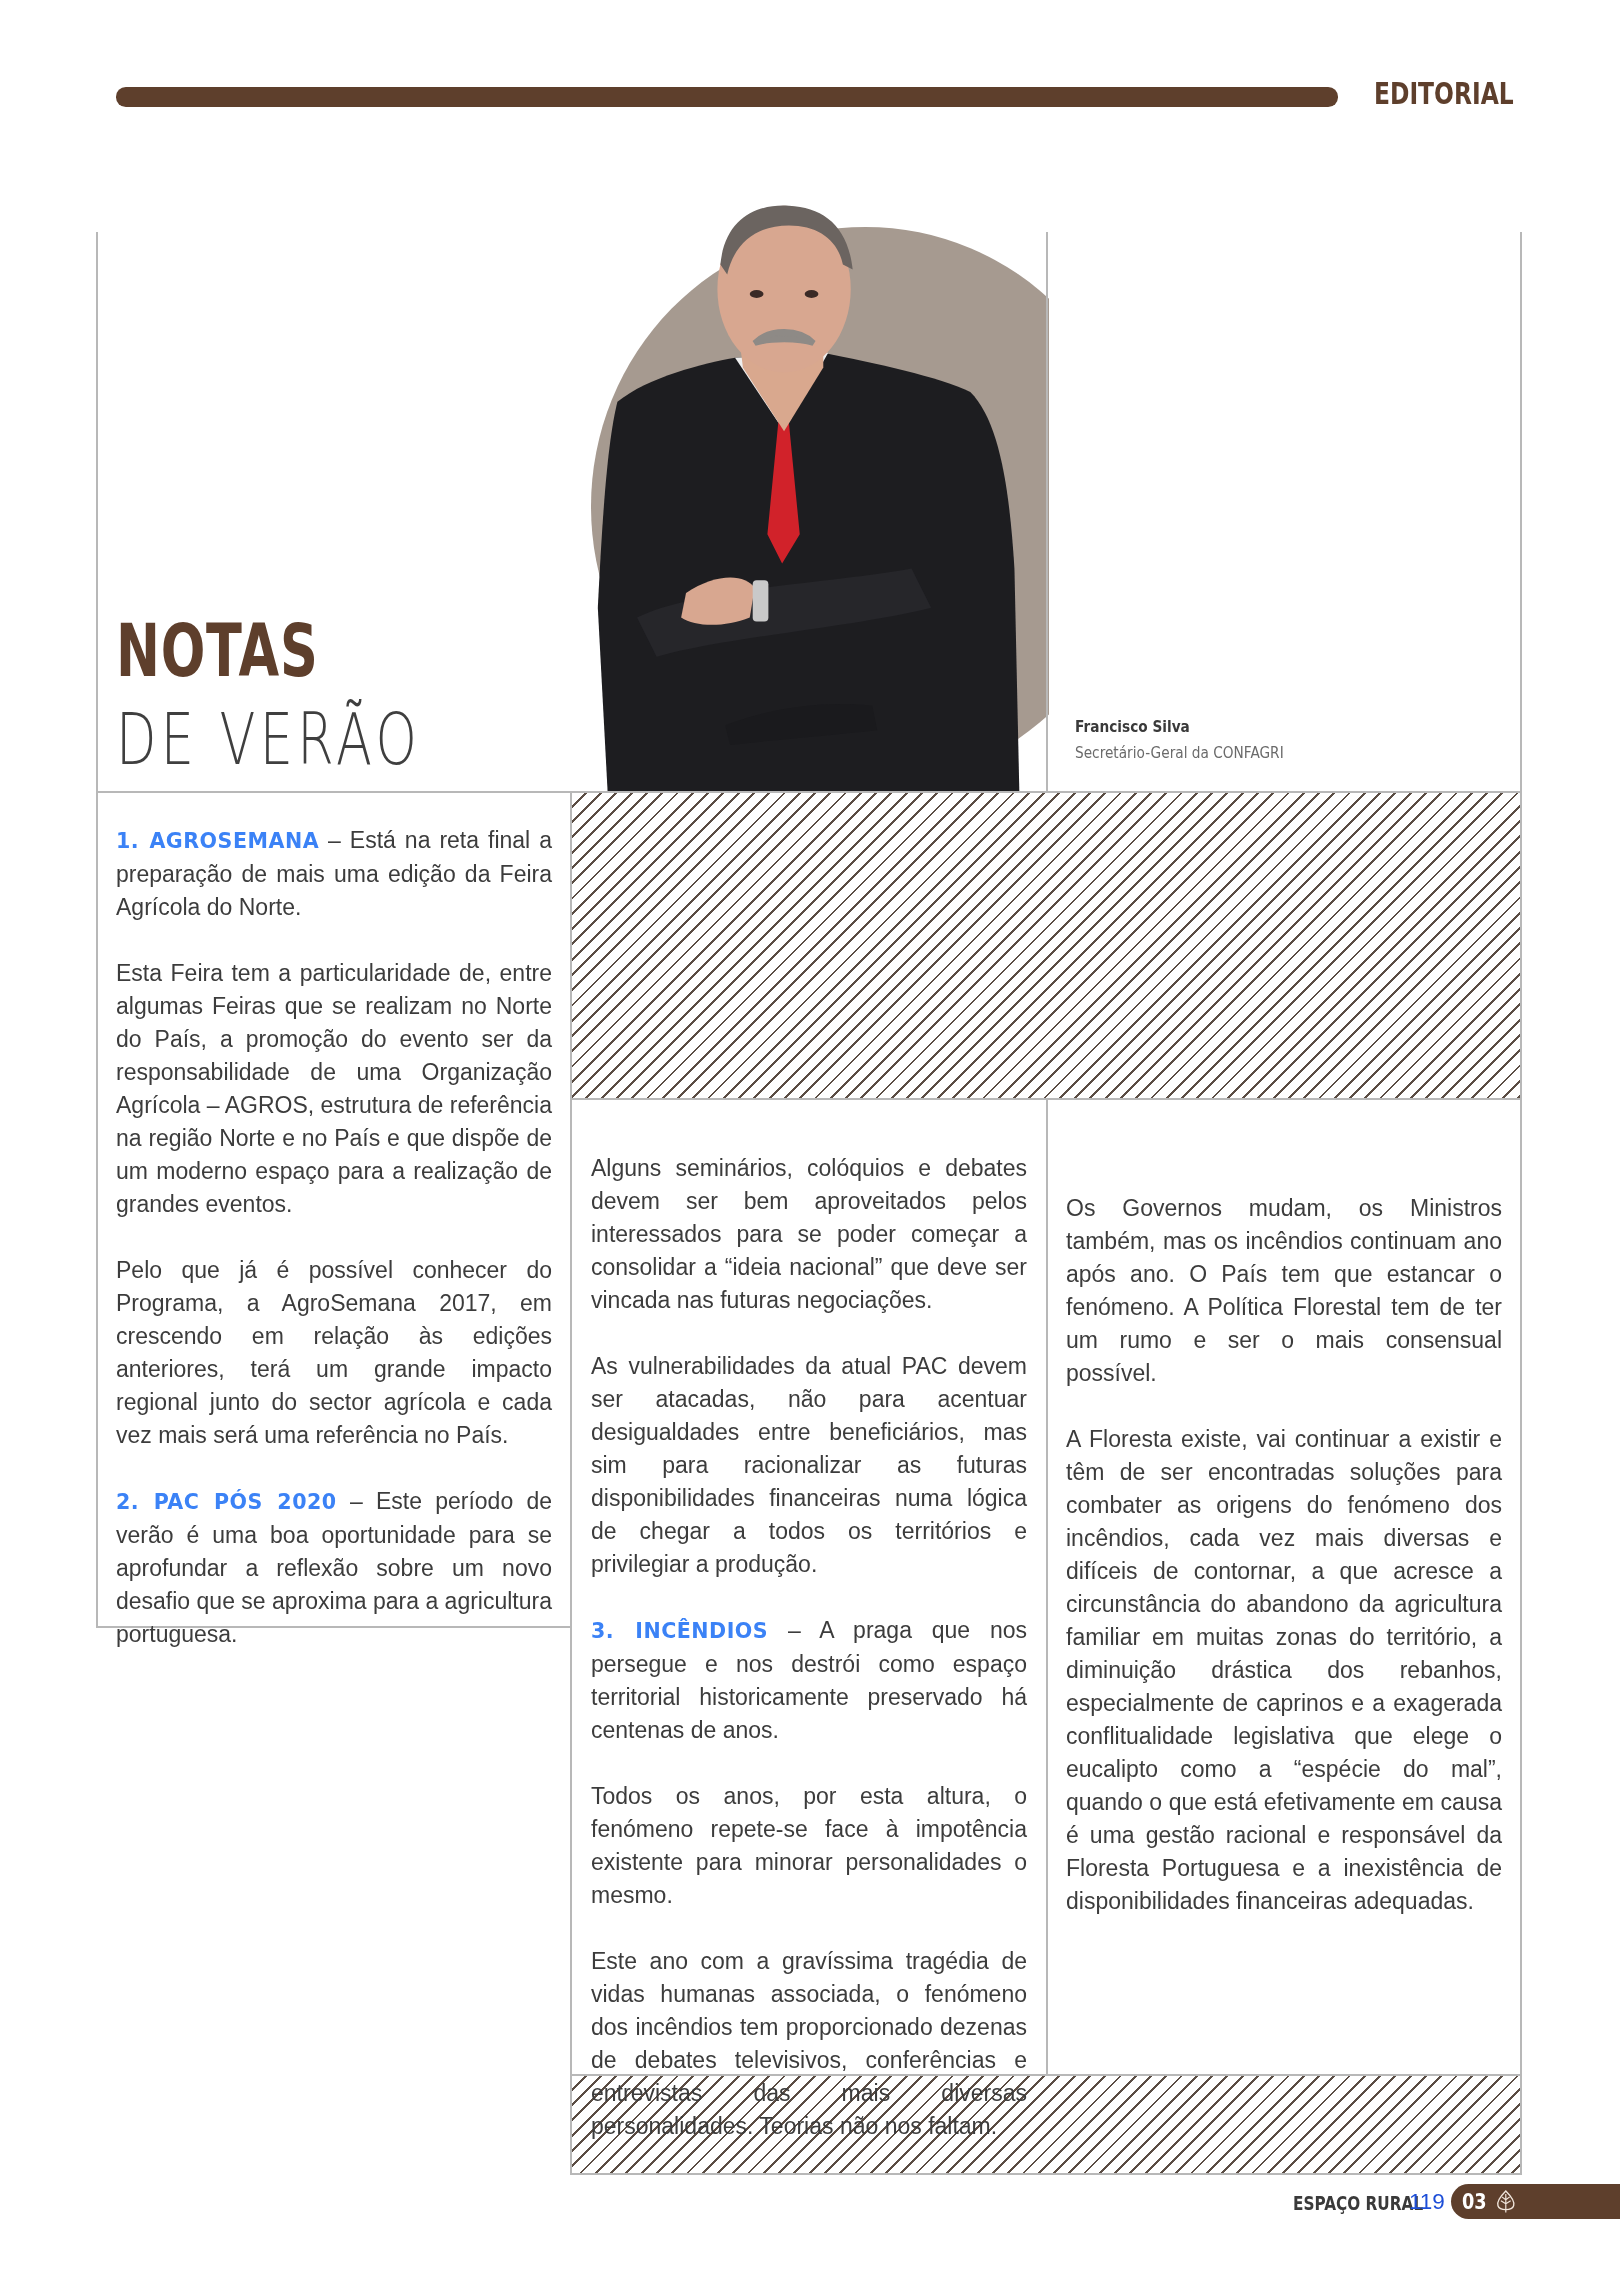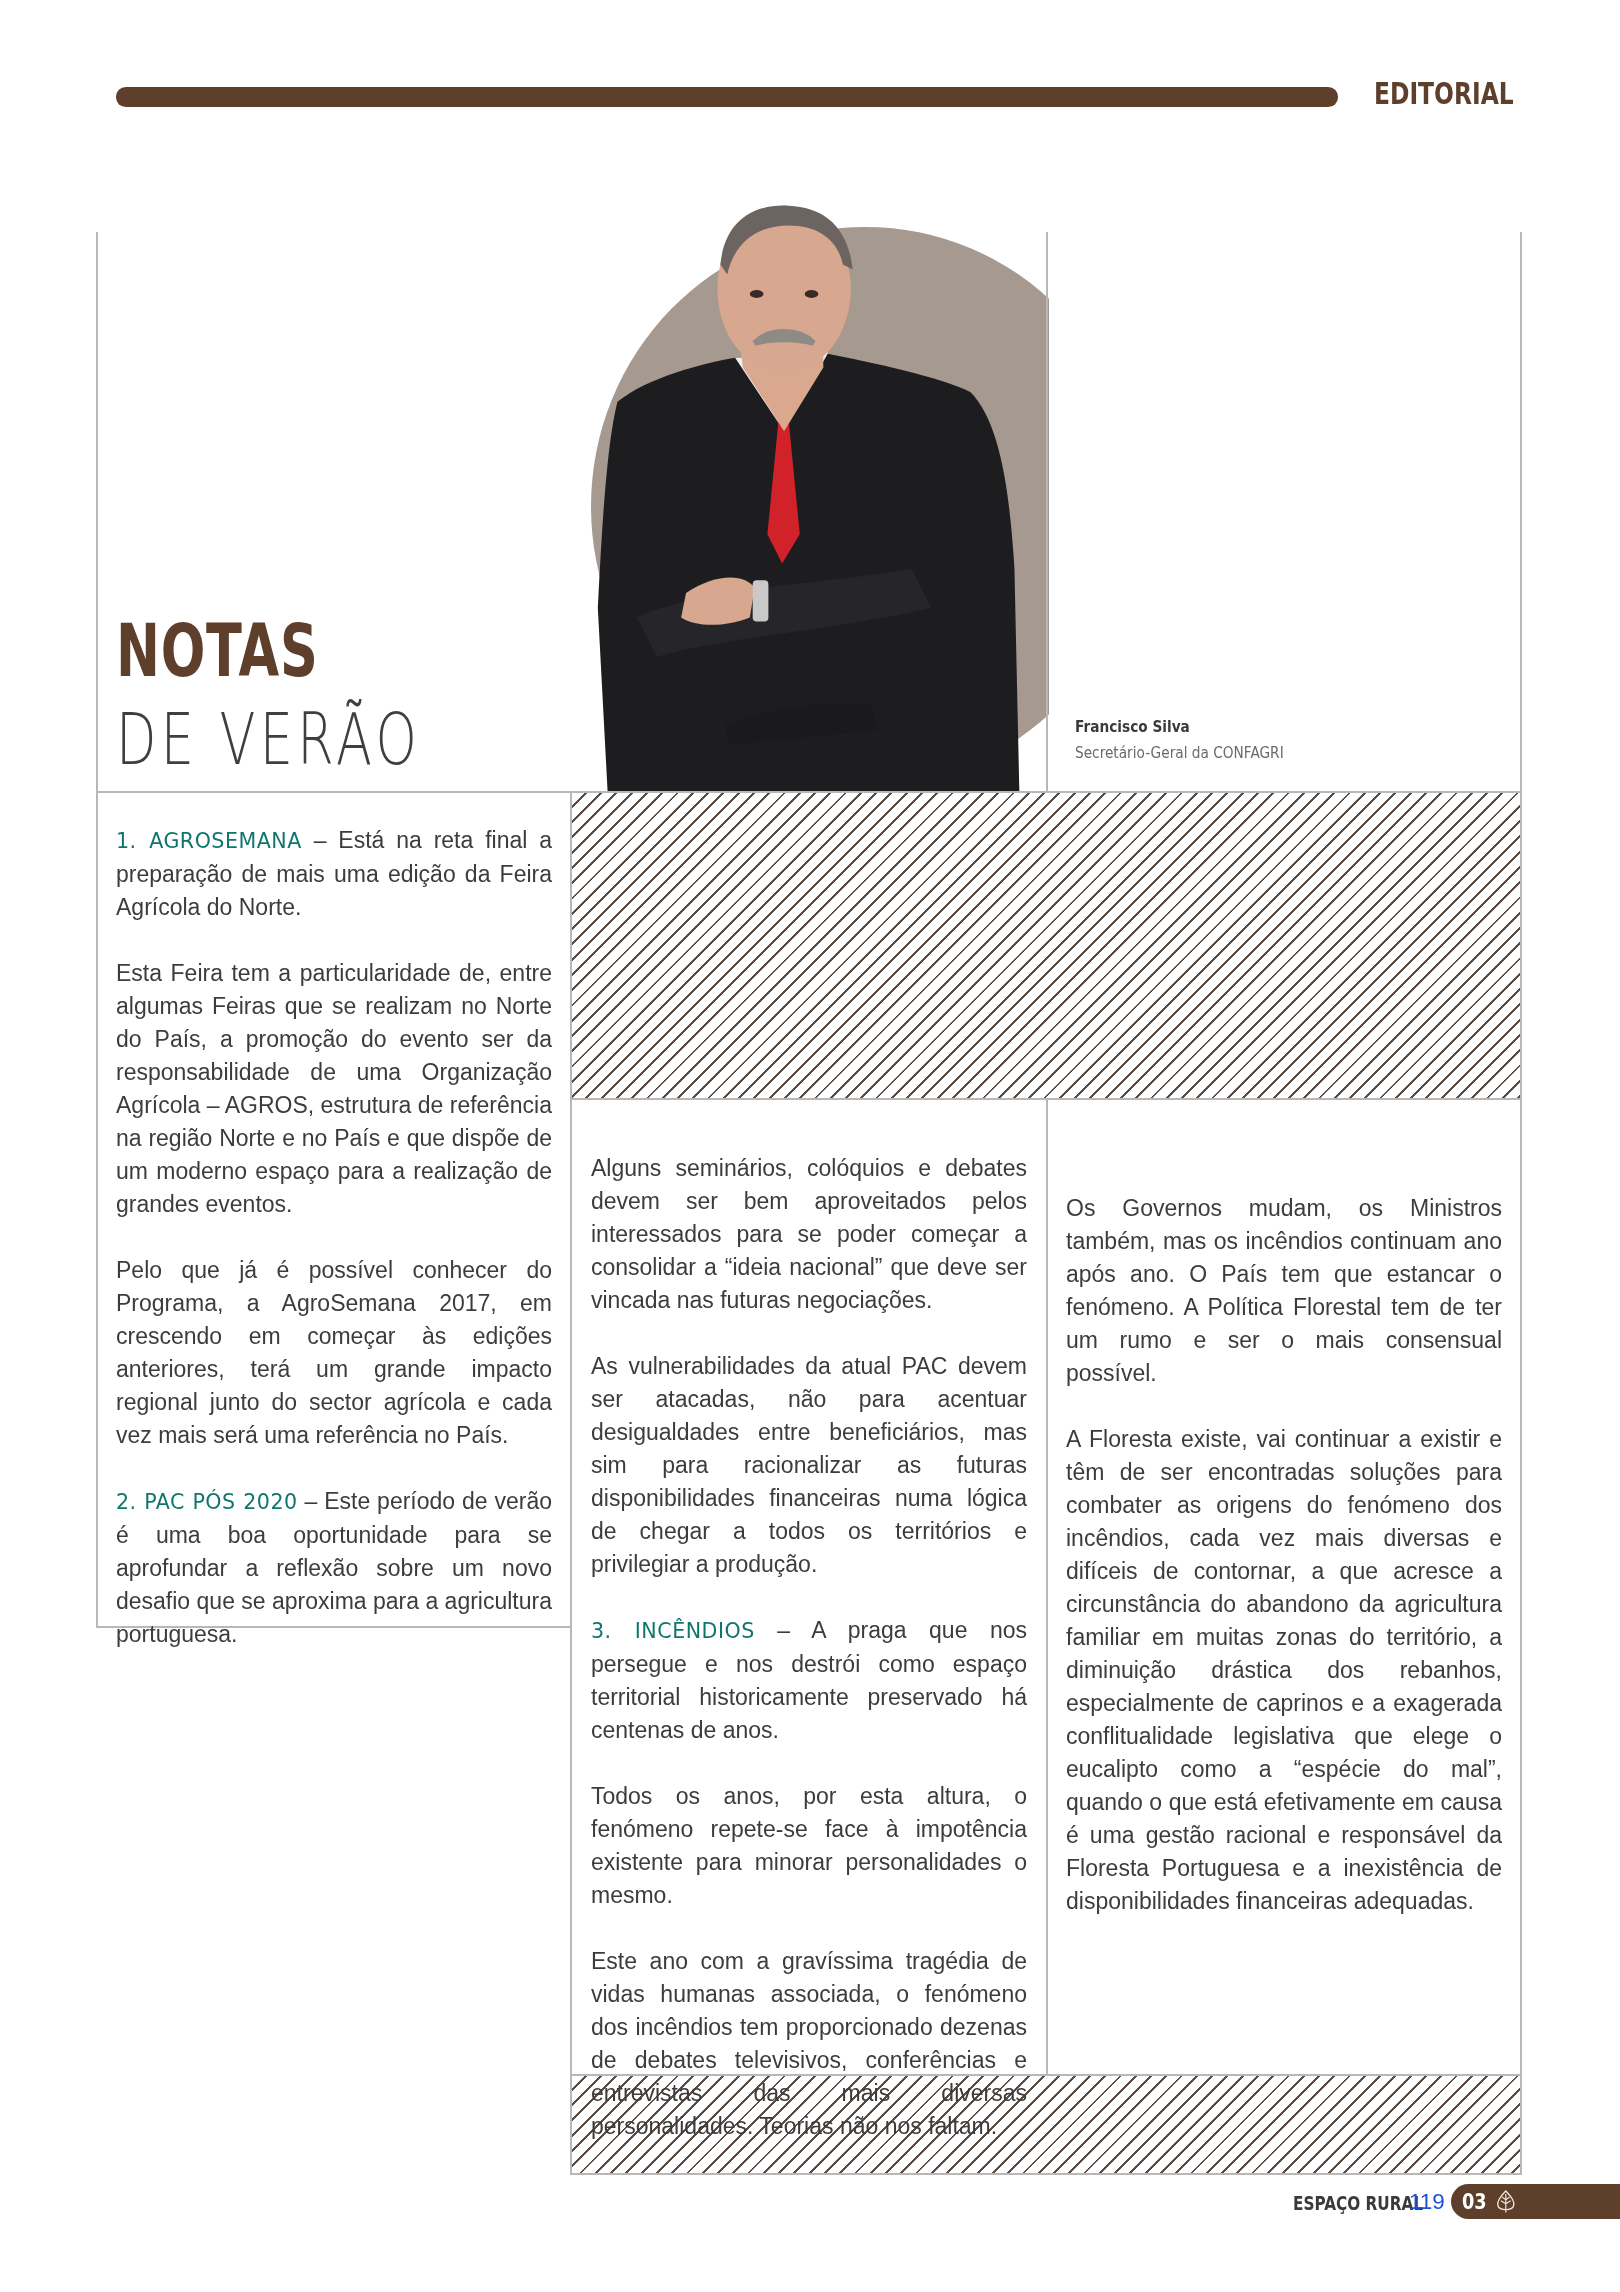--- a/index.html
+++ b/index.html
@@ -32,21 +32,21 @@
     .cap-role { left:1075px; top:742px; font-family:"DejaVu Sans", sans-serif; font-size:16.7px; color:#6a6a6a; transform:scaleX(0.82); transform-origin:left top; }
 
     
     .hatch { background-color:#fff;
       background-image: repeating-linear-gradient(135deg, transparent 0px, transparent 8.8px, #5b4d44 8.8px, #5b4d44 10.8px); }
 
     
     .col { font-size:23px; line-height:33px; color:#3c3c3c; text-align:justify; }
     .col p { margin:0 0 33px 0; }
     .col p:last-child { margin-bottom:0; }
-    .lead { font-family:"DejaVu Sans", sans-serif; font-weight:normal; letter-spacing:0.5px; color:#0f766e; font-size:20.6px; }
+    .lead { font-family:"DejaVu Sans", sans-serif; font-weight:bold; letter-spacing:0.5px; color:#3b82f6; font-size:20.6px; }
     .end-dot { display:inline-block; width:16.7px; height:16.7px; border-radius:50%; background:#5e3f2c; vertical-align:middle; margin-left:5.9px; }
 
     
     .footer-mag { left:1293px; top:2192px; font-family:"DejaVu Sans", sans-serif; font-weight:bold; font-size:19.6px; color:#3a3a3a; transform:scaleX(0.78); transform-origin:left top; }
     .footer-issue { left:1409px; top:2189px; font-size:22.5px; color:#1d4ed8; }
     .footer-tab { left:1451px; top:2184px; width:176px; height:35px; background:#5e3f2c; border-radius:17.6px 0 0 17.6px; }
     .footer-page { left:1462px; top:2189px; font-family:"DejaVu Sans", sans-serif; font-weight:bold; font-size:21.6px; color:#fff; transform:scaleX(0.82); transform-origin:left top; }
     .footer-leaf { left:1495px; top:2190px; width:21.6px; height:23.5px; }
   </style>
 </head>
@@ -100,21 +100,21 @@
 
 <div class="abs title-bold">NOTAS</div>
 <div class="abs title-light">DE VERÃO</div>
 
 <div class="abs cap-name">Francisco Silva</div>
 <div class="abs cap-role">Secretário-Geral da CONFAGRI</div>
 
 <div class="abs col" style="left:116px; top:824px; width:436px;">
   <p><span class="lead">1. AGROSEMANA</span><span> – Está na reta final a preparação de mais uma edição da Feira Agrícola do Norte.</span></p>
   <p><span>Esta Feira tem a particularidade de, entre algumas Feiras que se realizam no Norte do País, a promoção do evento ser da responsabilidade de uma Organização Agrícola – AGROS, estrutura de referência na região Norte e no País e que dispõe de um moderno espaço para a realização de grandes eventos.</span></p>
-  <p><span>Pelo que já é possível conhecer do Programa, a AgroSemana 2017, em crescendo em começar às edições anteriores, terá um grande impacto regional junto do sector agrícola e cada vez mais será uma referência no País.</span></p>
+  <p><span>Pelo que já é possível conhecer do Programa, a AgroSemana 2017, em crescendo em relação às edições anteriores, terá um grande impacto regional junto do sector agrícola e cada vez mais será uma referência no País.</span></p>
   <p><span class="lead">2. PAC PÓS 2020</span><span> – Este período de verão é uma boa oportunidade para se aprofundar a reflexão sobre um novo desafio que se aproxima para a agricultura portuguesa.</span></p>
 </div>
 
 <div class="abs col" style="left:591px; top:1152px; width:436px;">
   <p><span>Alguns seminários, colóquios e debates devem ser bem aproveitados pelos interessados para se poder começar a consolidar a “ideia nacional” que deve ser vincada nas futuras negociações.</span></p>
   <p><span>As vulnerabilidades da atual PAC devem ser atacadas, não para acentuar desigualdades entre beneficiários, mas sim para racionalizar as futuras disponibilidades financeiras numa lógica de chegar a todos os territórios e privilegiar a produção.</span></p>
   <p><span class="lead">3. INCÊNDIOS</span><span> – A praga que nos persegue e nos destrói como espaço territorial historicamente preservado há centenas de anos.</span></p>
   <p><span>Todos os anos, por esta altura, o fenómeno repete-se face à impotência existente para minorar personalidades o mesmo.</span></p>
   <p><span>Este ano com a gravíssima tragédia de vidas humanas associada, o fenómeno dos incêndios tem proporcionado dezenas de debates televisivos, conferências e entrevistas das mais diversas personalidades. Teorias não nos faltam.</span></p>
 </div>

